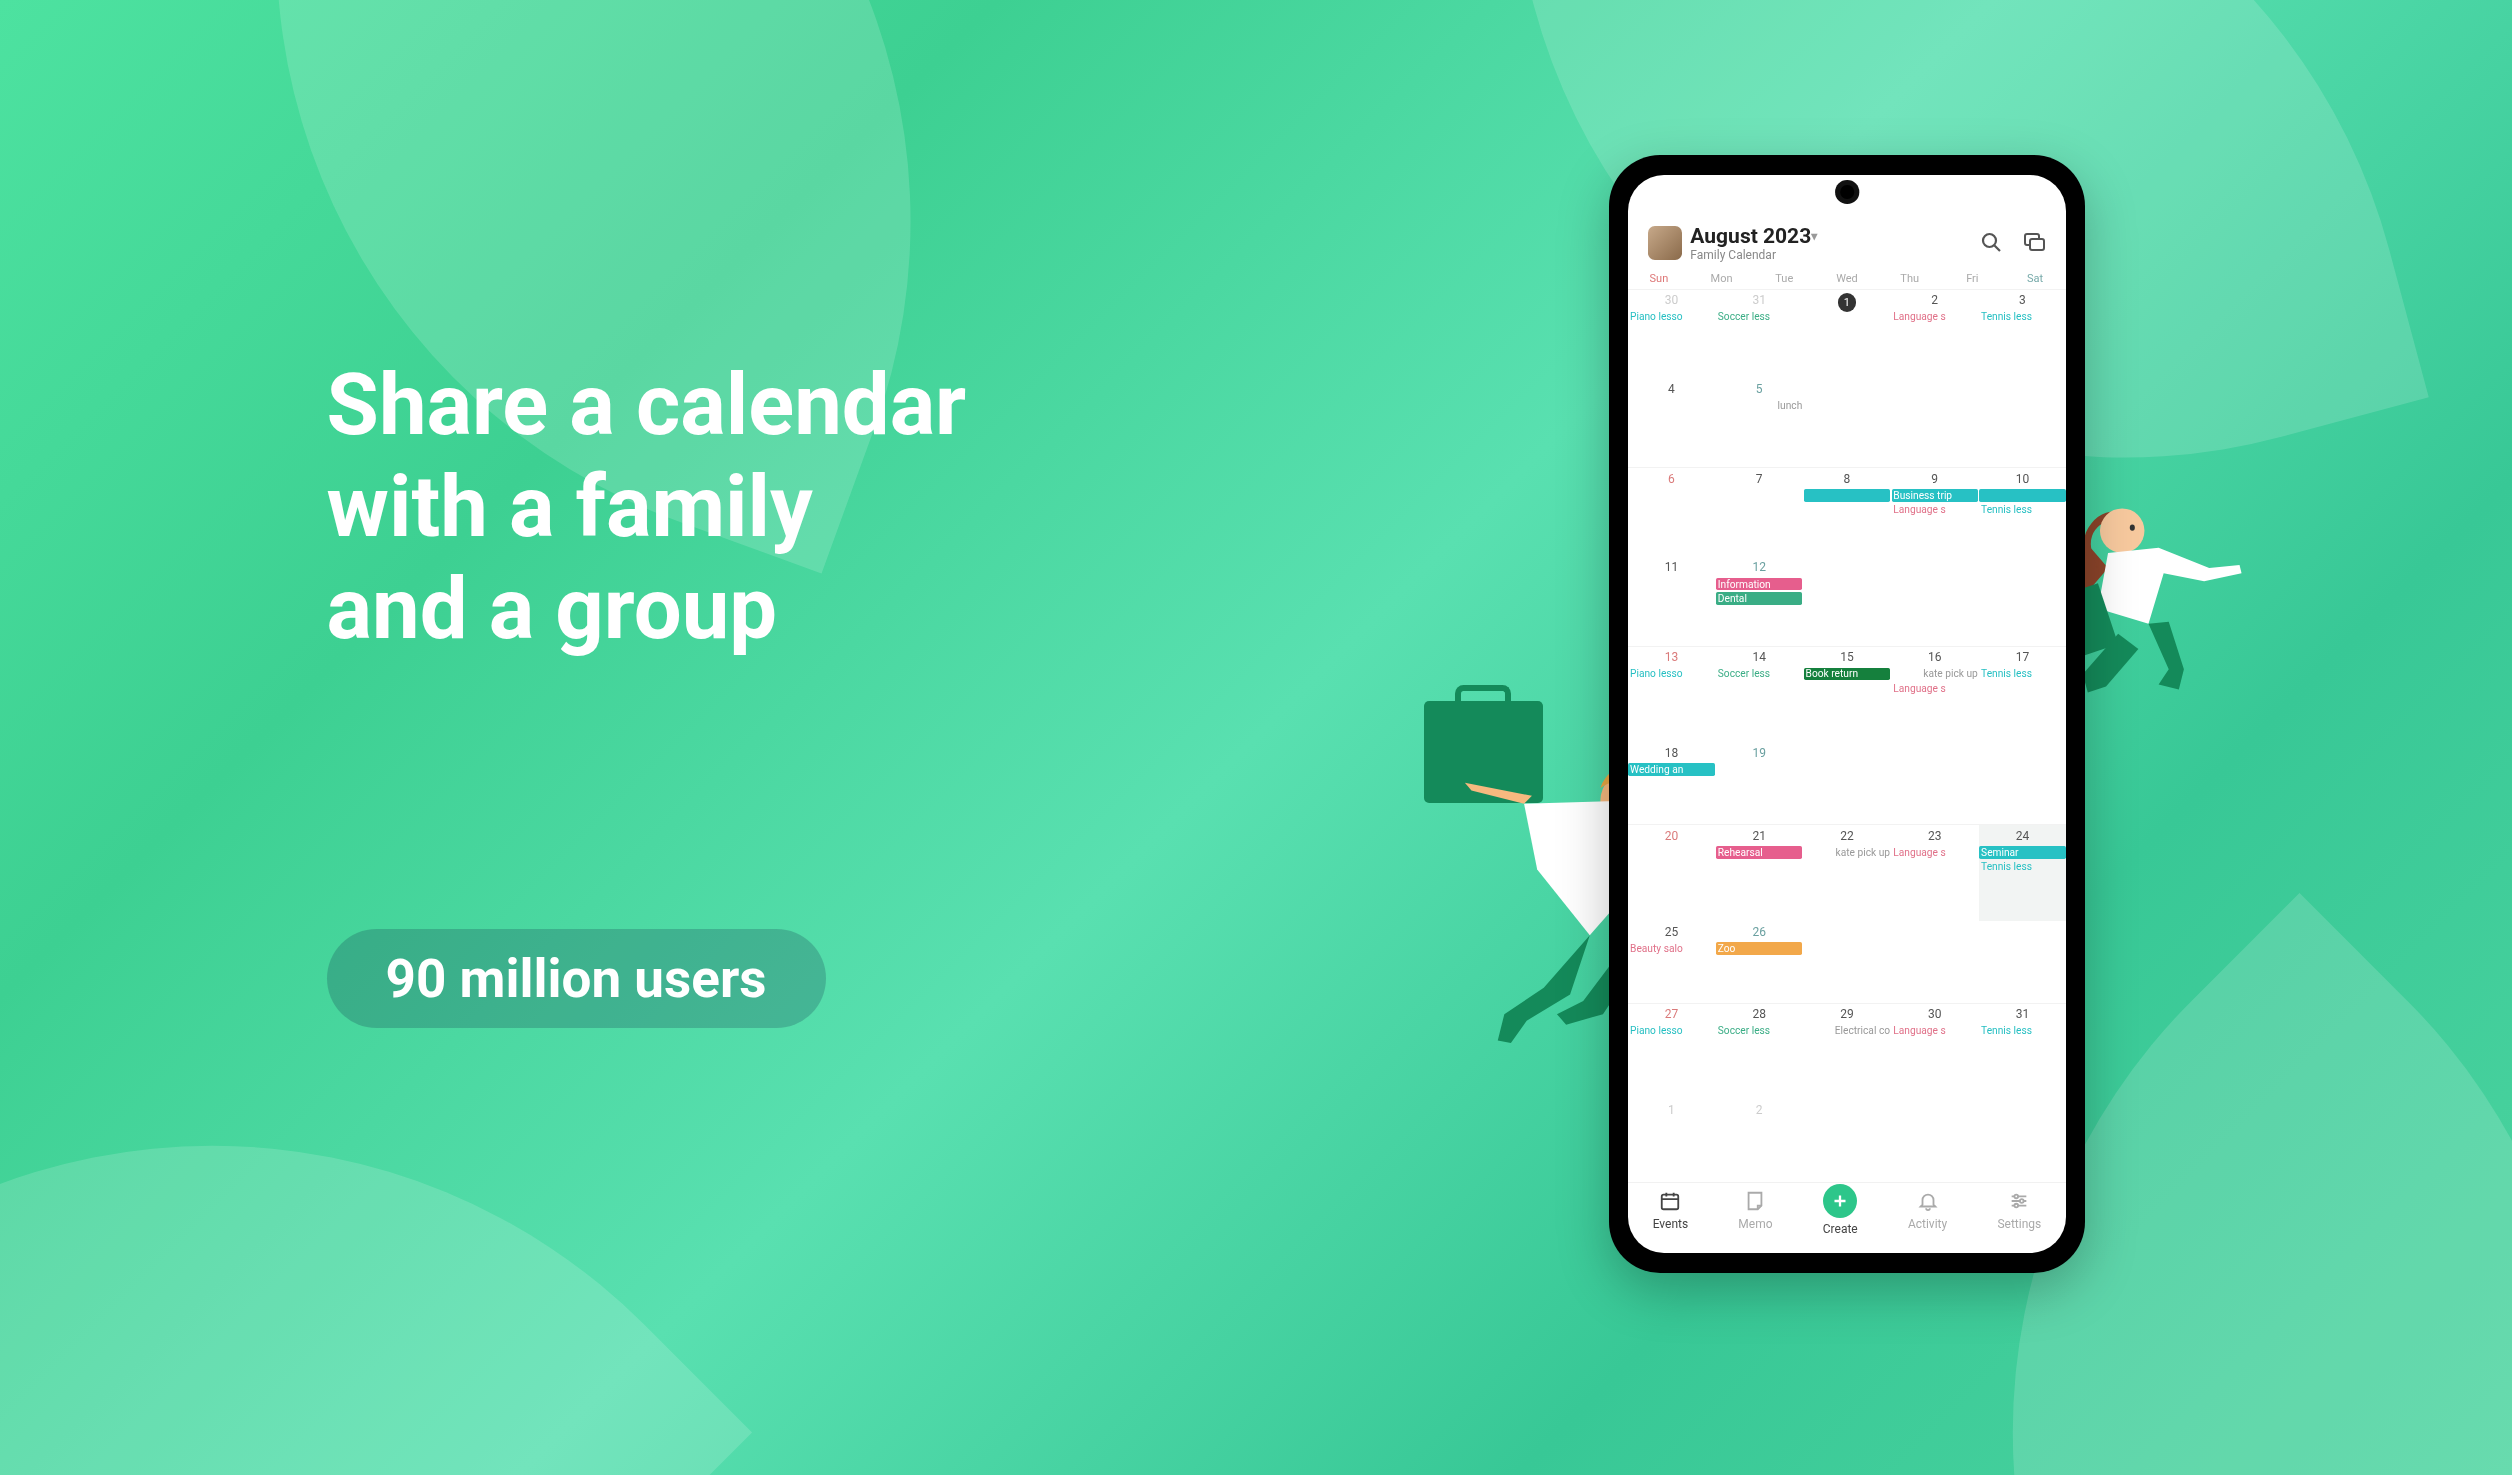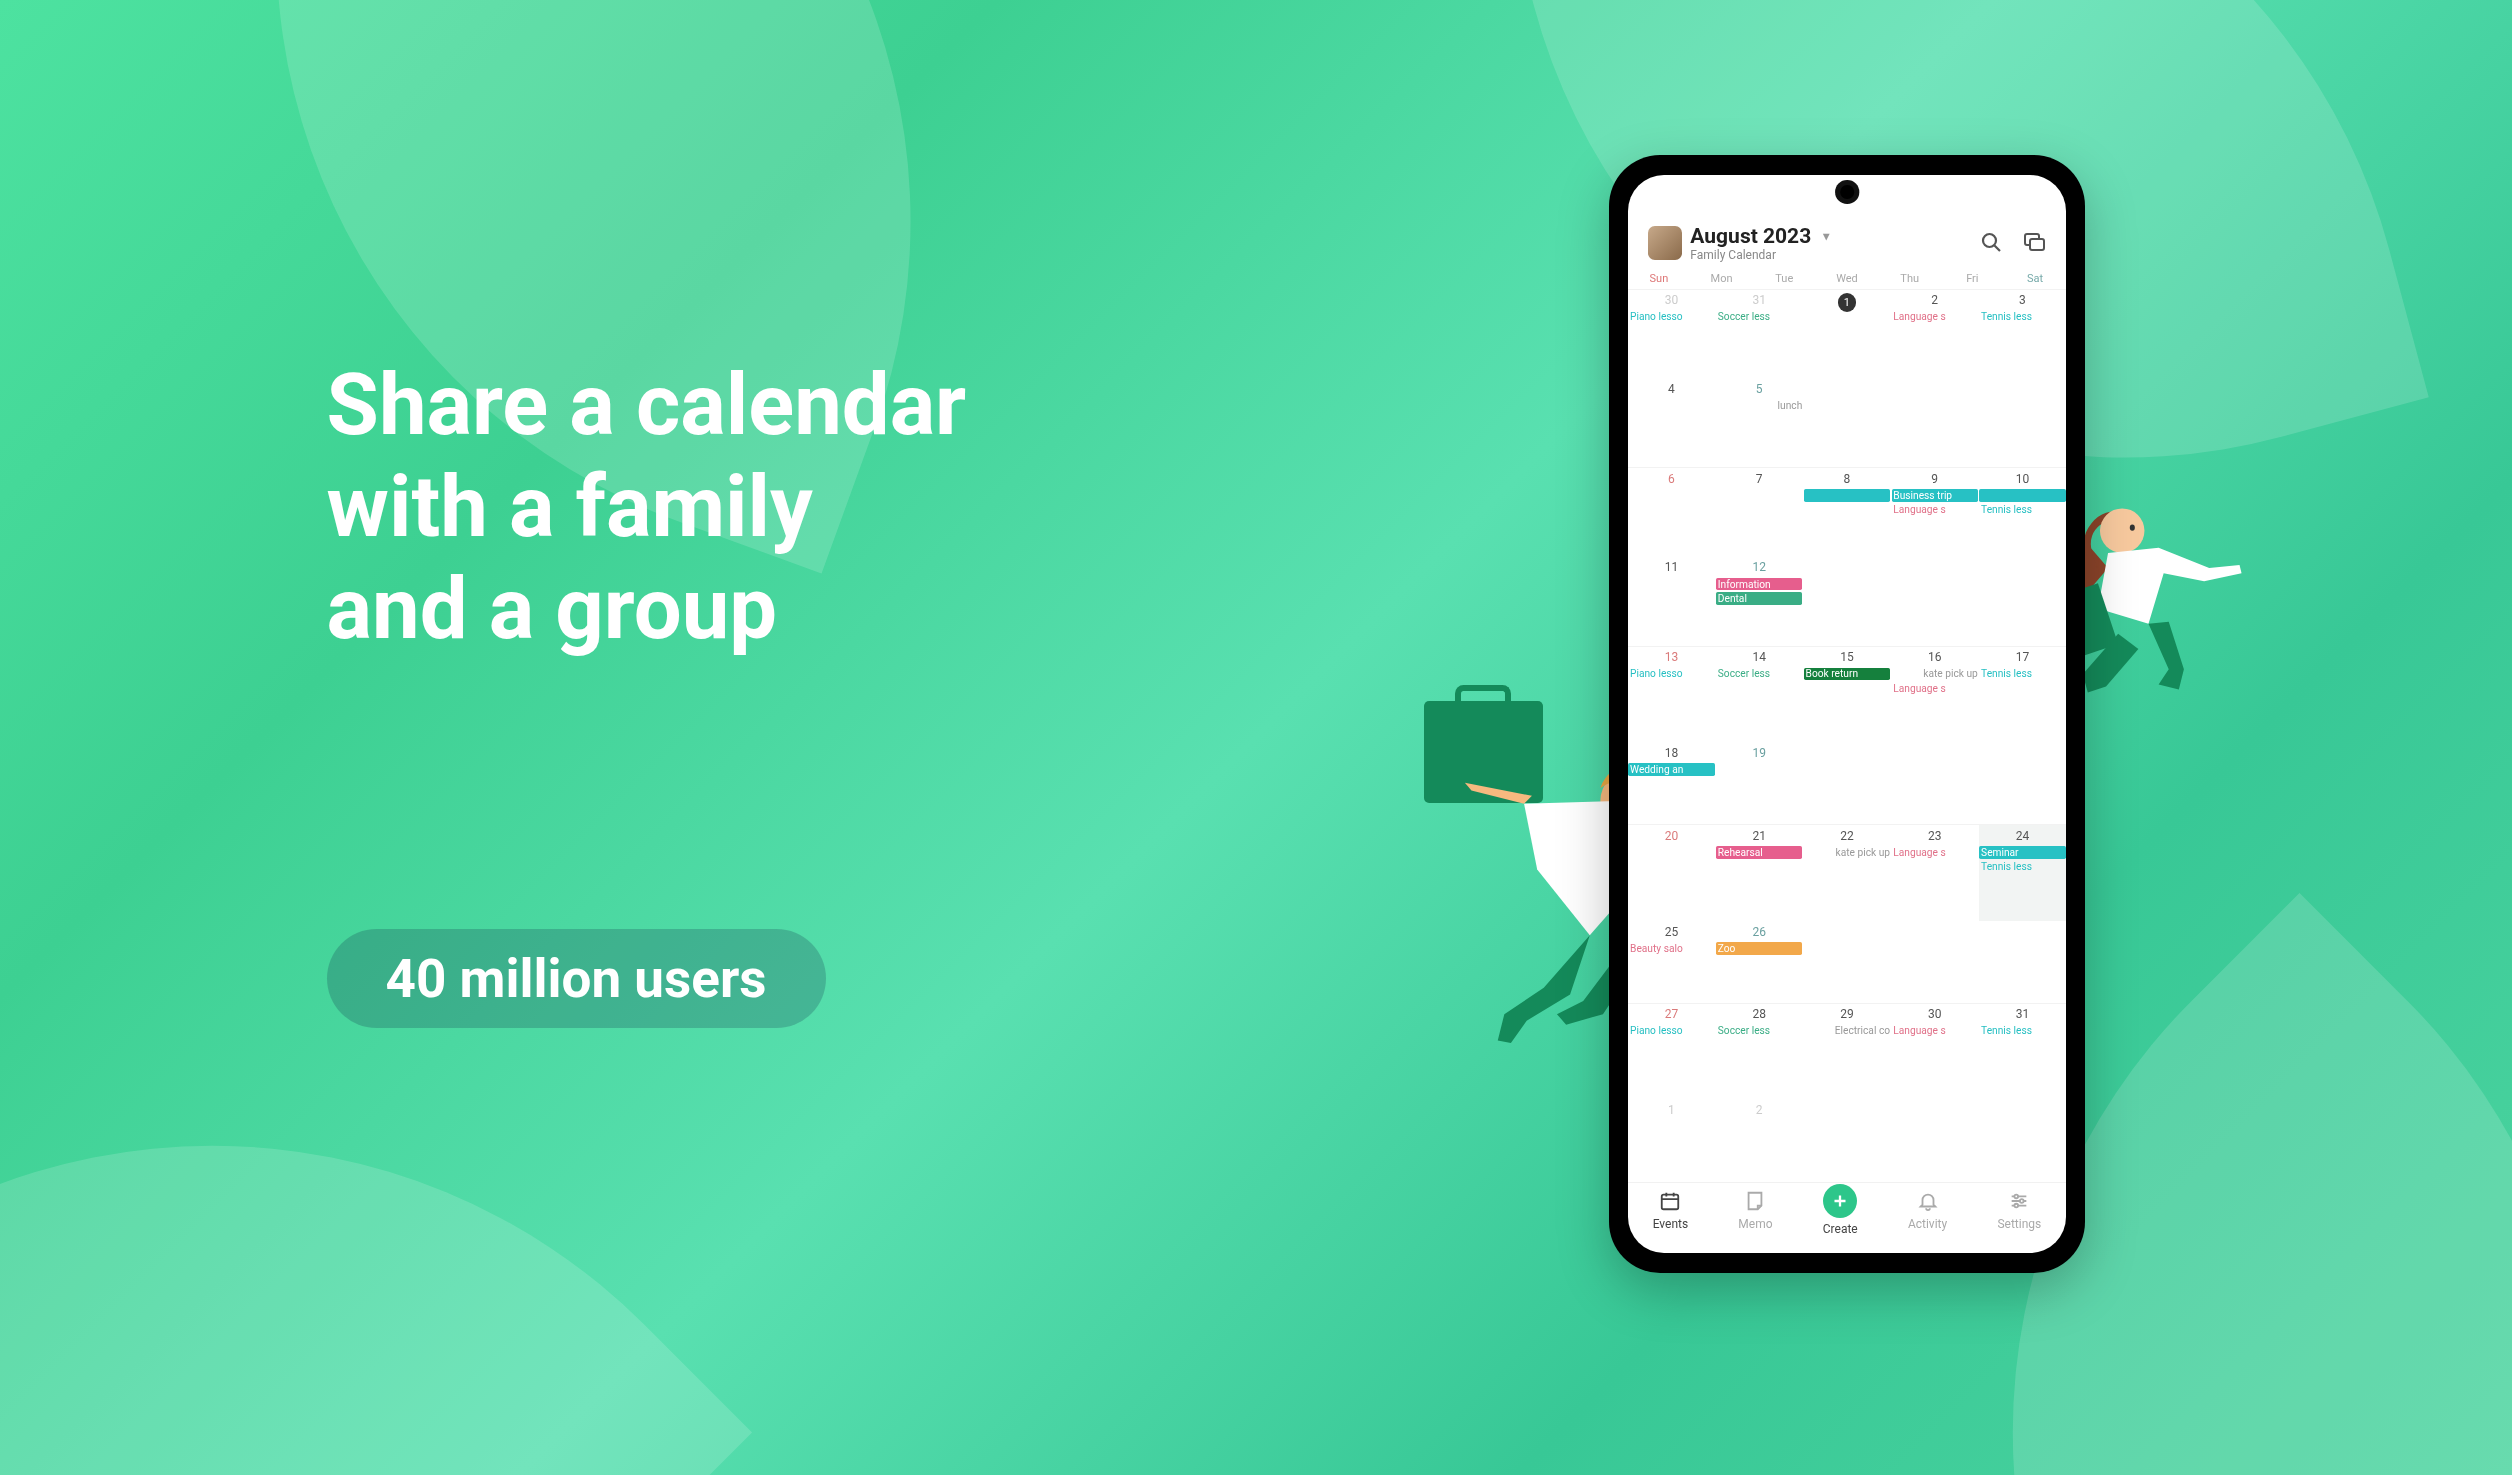--- a/index.html
+++ b/index.html
@@ -54,21 +54,21 @@
   background: #fff;
   border-radius: 36px;
   overflow: hidden;
   position: relative;
   display: flex;
   flex-direction: column;
 }
 
 .top-bar { display: flex; align-items: center; gap: 8.5px; padding: 49px 20.3px 3.4px 20.3px; }
 .avatar { width: 34px; height: 34px; border-radius: 6.8px; background: linear-gradient(135deg,#c7a98a,#8a6a4a); flex-shrink: 0; }
-.cal-title { font-size: 21px; font-weight: 700; color: #222; display: flex; align-items: center; gap: 12px; }
+.cal-title { font-size: 21px; font-weight: 700; color: #222; display: flex; align-items: center; gap: 0; }
 .cal-sub { font-size: 12px; color: #888; }
 .chev { font-size: 12px; color: #999; }
 .top-icons { margin-left: auto; display: flex; gap: 18.6px; color: #555; }
 .top-icons svg { width: 24px; height: 24px; }
 
 .weekdays { display: grid; grid-template-columns: repeat(7,1fr); font-size: 11px; color: #aaa; text-align: center; padding: 6.8px 0 3.4px 0; }
 .weekdays .sun { color: #d77; }
 .weekdays .sat { color: #7aa; }
 
 .grid { flex: 1; display: grid; grid-template-rows: repeat(5,1fr); }
@@ -120,21 +120,21 @@
       <div class="leaf leaf3"></div>
       <div class="leaf leaf4"></div>
   </div>
 
   <div class="headline">
     <div>Share a calendar</div>
     <div>with a family</div>
     <div>and a group</div>
   </div>
 
-  <div class="badge">40 million users</div>
+  <div class="badge">90 million users</div>
 
   <div class="briefcase"></div>
 
   <svg class="char char-left" viewBox="0 0 200 260">
     <circle cx="152" cy="48" r="24" fill="#f7b97f"></circle>
     <path d="M128 38 Q135 18 160 22 Q180 26 176 48 Q170 32 150 32 Q136 32 128 38" fill="#e8a843"></path>
     <ellipse cx="140" cy="48" rx="3" ry="3" fill="#333"></ellipse>
     <path d="M70 50 L140 48 L155 110 L120 150 L80 100 Z" fill="#fff"></path>
     <path d="M70 50 L30 40 L25 34 L76 44 Z" fill="#f7b97f"></path>
     <rect x="162" y="48" width="6" height="40" fill="#148a5a" transform="rotate(-20 165 48)"></rect>

